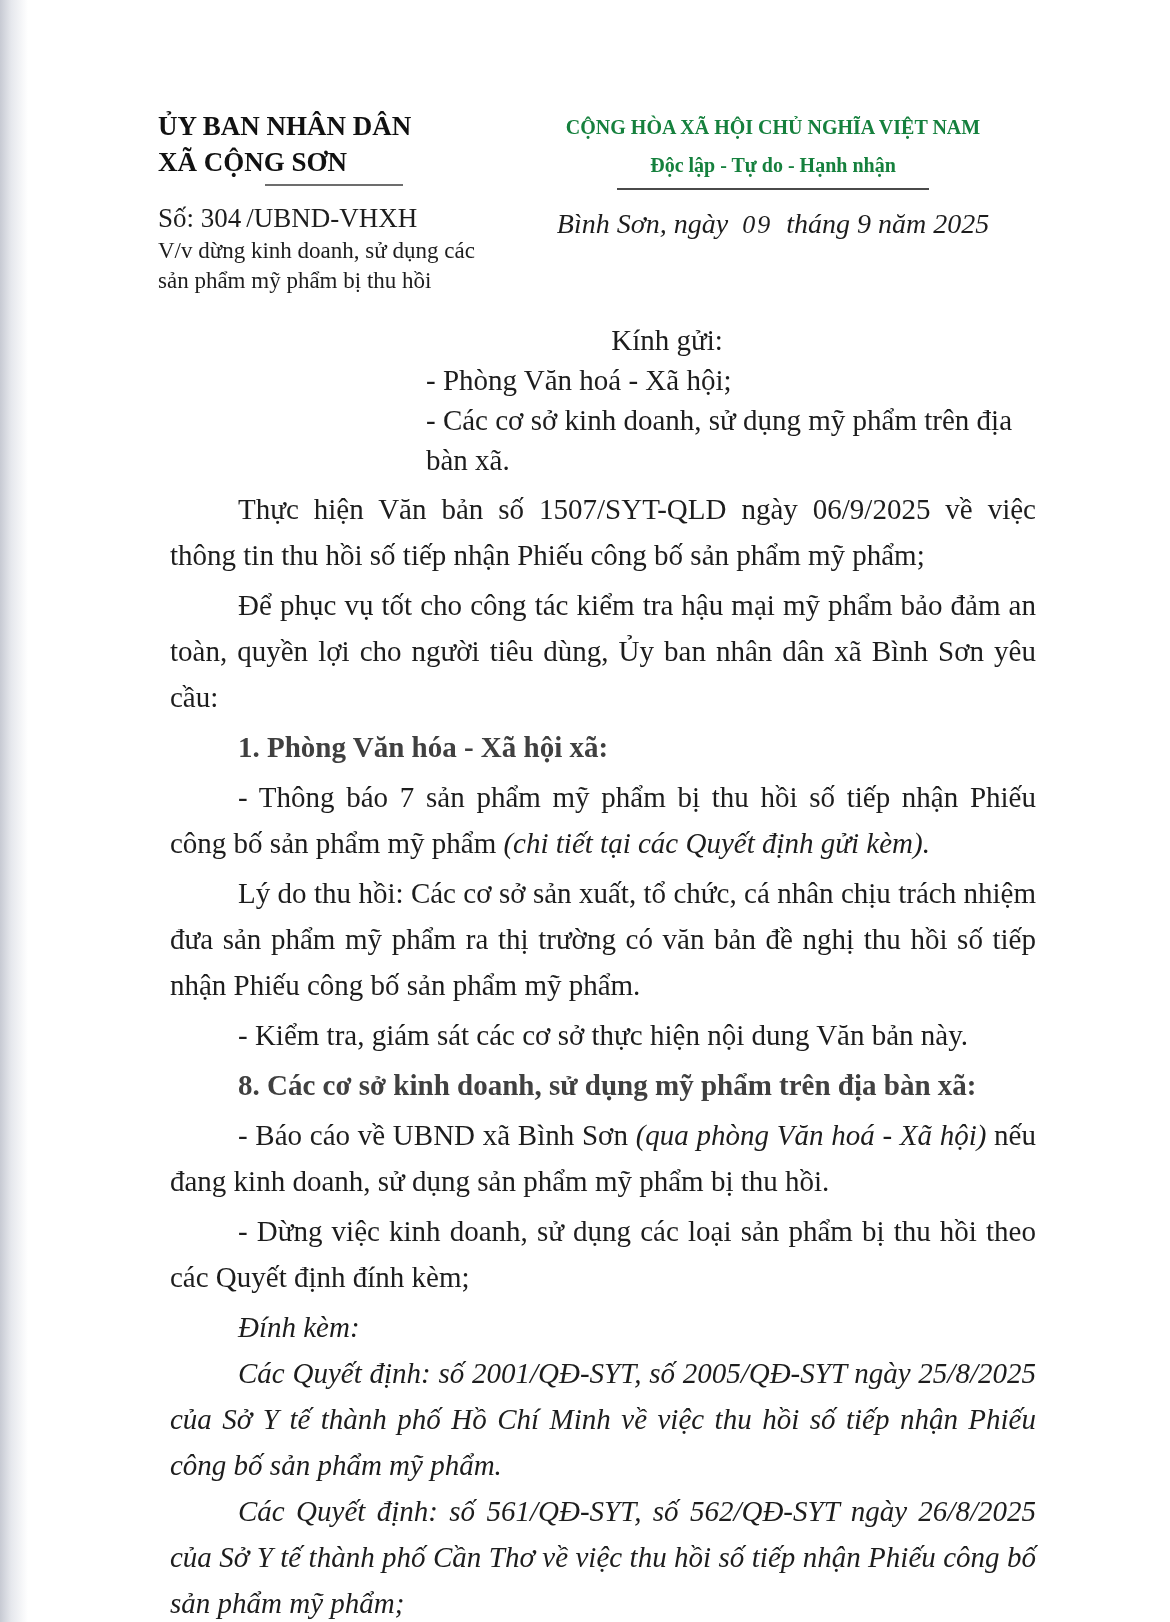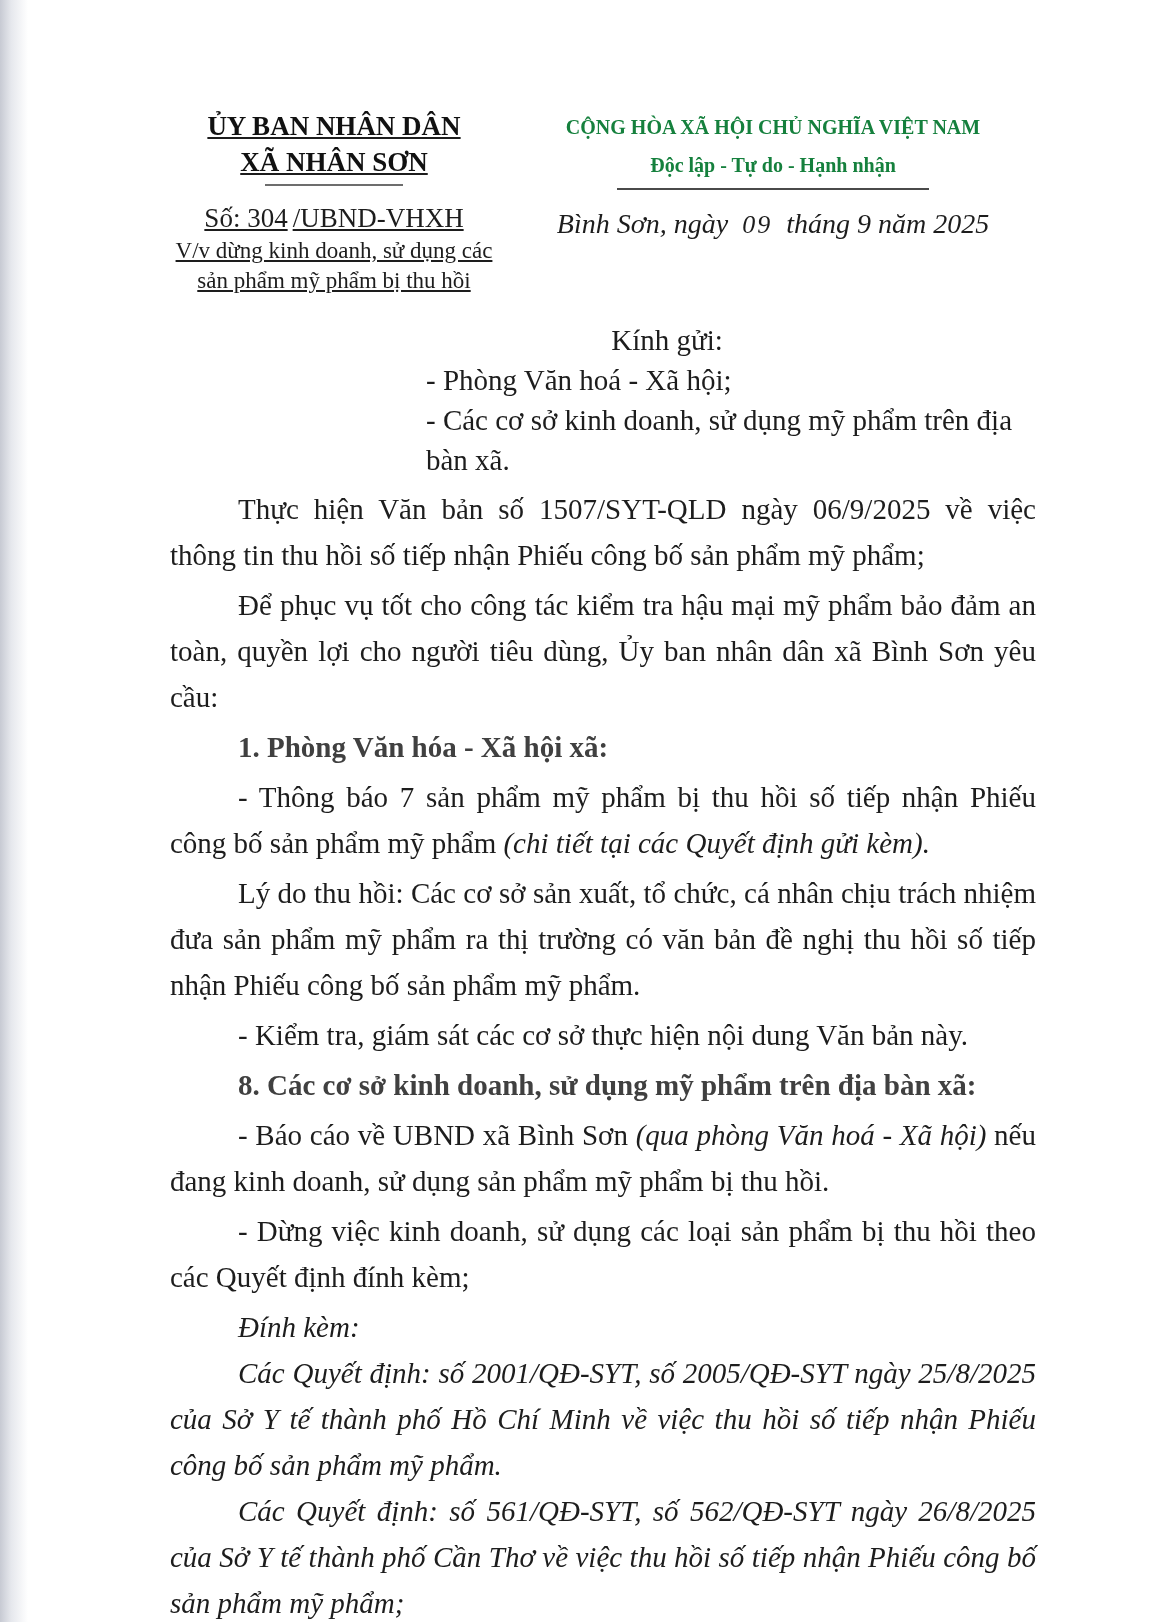--- a/index.html
+++ b/index.html
@@ -29,23 +29,21 @@
     right: 134px;
     top: 0;
   }
   
   .doc-header {
     display: flex;
     margin-top: 108px;
   }
   .header-left {
     width: 352px;
-    text-align: center;
     flex: 0 0 auto;
-    text-decoration: underline;
   }
   .header-right {
     flex: 1 1 auto;
     text-align: center;
   }
   .org-line {
     font-weight: bold;
     font-size: 27px;
     line-height: 36px;
     color: #111;
@@ -119,21 +117,21 @@
 <body>
 
 <div class="page">
   <div class="edge-band"></div>
 
   <div class="content">
 
     <header class="doc-header">
       <div class="header-left">
         <div class="org-line">ỦY BAN NHÂN DÂN</div>
-        <div class="org-line">XÃ NHÂN SƠN</div>
+        <div class="org-line">XÃ CỘNG SƠN</div>
         <div class="rule rule-left"></div>
         <div class="doc-number">
           <span class="num-gap">Số: 304</span><span>/UBND-VHXH</span>
         </div>
         <div class="subject-line">V/v dừng kinh doanh, sử dụng các</div>
         <div class="subject-line">sản phẩm mỹ phẩm bị thu hồi</div>
       </div>
 
       <div class="header-right">
         <div class="national-line">CỘNG HÒA XÃ HỘI CHỦ NGHĨA VIỆT NAM</div>

